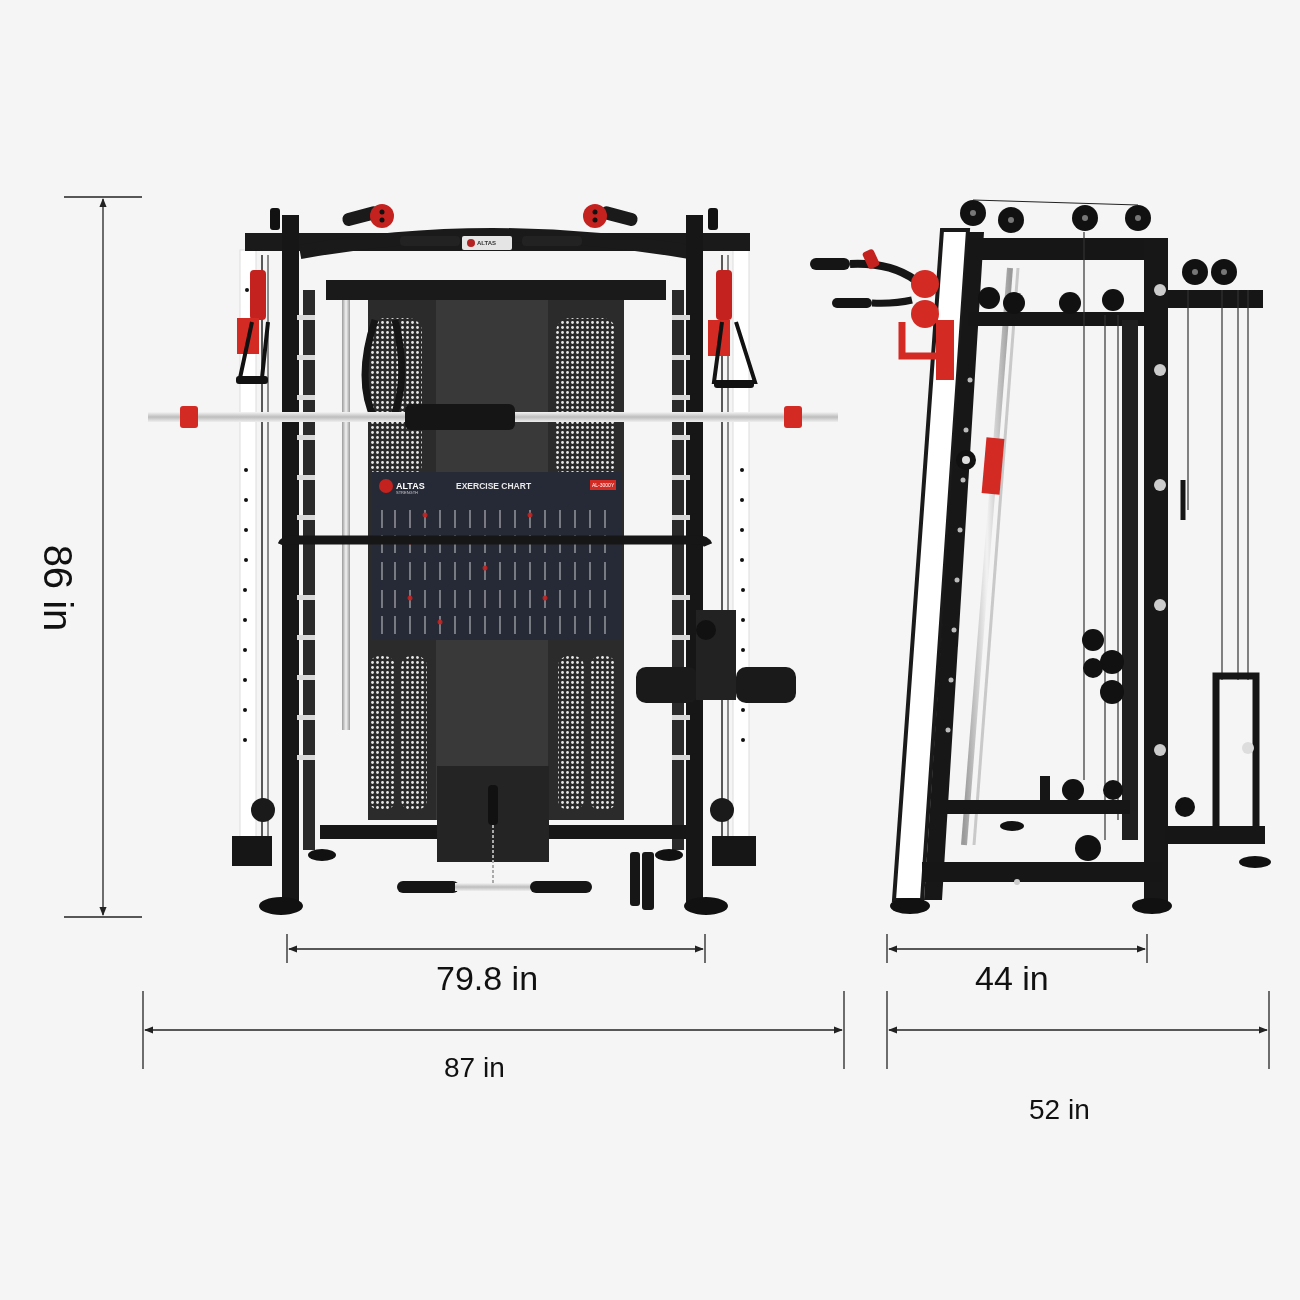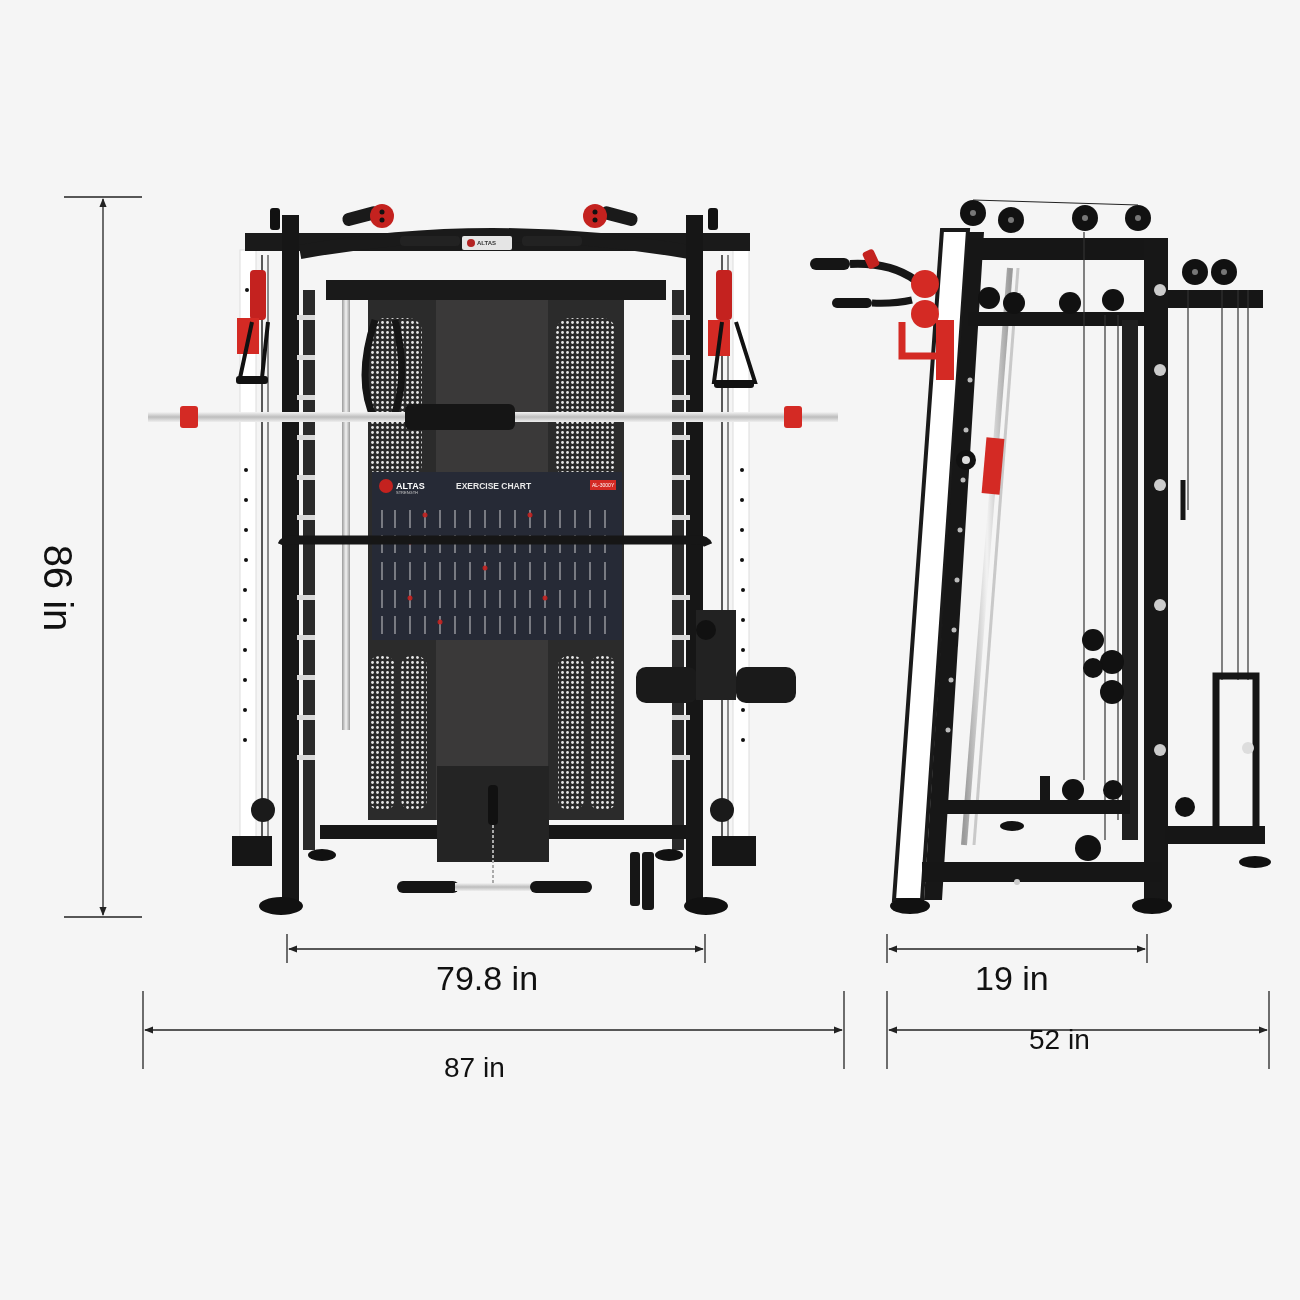--- a/index.html
+++ b/index.html
@@ -357,14 +357,14 @@
   <g>
     <line x1="887" y1="991" x2="887" y2="1069" stroke="#222" stroke-width="1.3"></line>
     <line x1="1269" y1="991" x2="1269" y2="1069" stroke="#222" stroke-width="1.3"></line>
     <line x1="889" y1="1030" x2="1267" y2="1030" stroke="#222" stroke-width="1.3" marker-start="url(#arr)" marker-end="url(#arr)"></line>
   </g>
 </svg>
 
 <div class="vert-label">86 in</div>
 <div class="dim-label md" style="left:436px; top:961px;">79.8 in</div>
 <div class="dim-label lg" style="left:444px; top:1054px;">87 in</div>
-<div class="dim-label md" style="left:975px; top:961px;">19 in</div>
-<div class="dim-label lg" style="left:1029px; top:1026px;">52 in</div>
+<div class="dim-label md" style="left:975px; top:961px;">44 in</div>
+<div class="dim-label lg" style="left:1029px; top:1096px;">52 in</div>
 
 </body></html>

